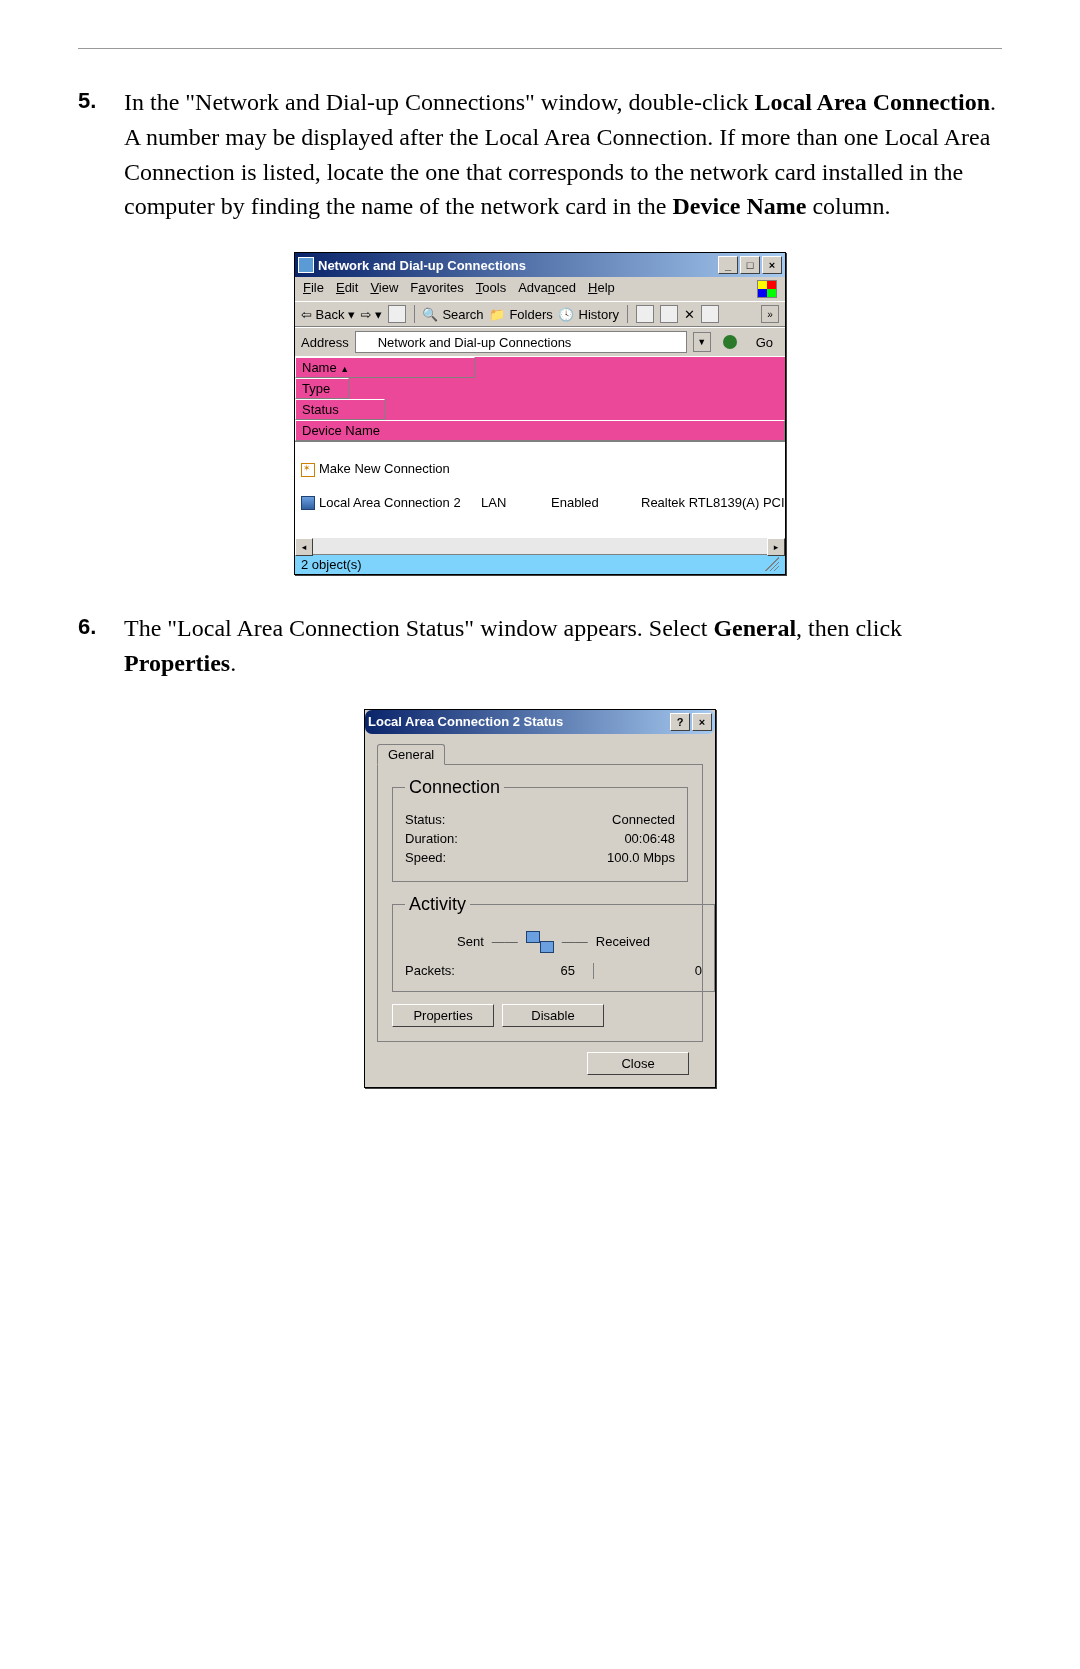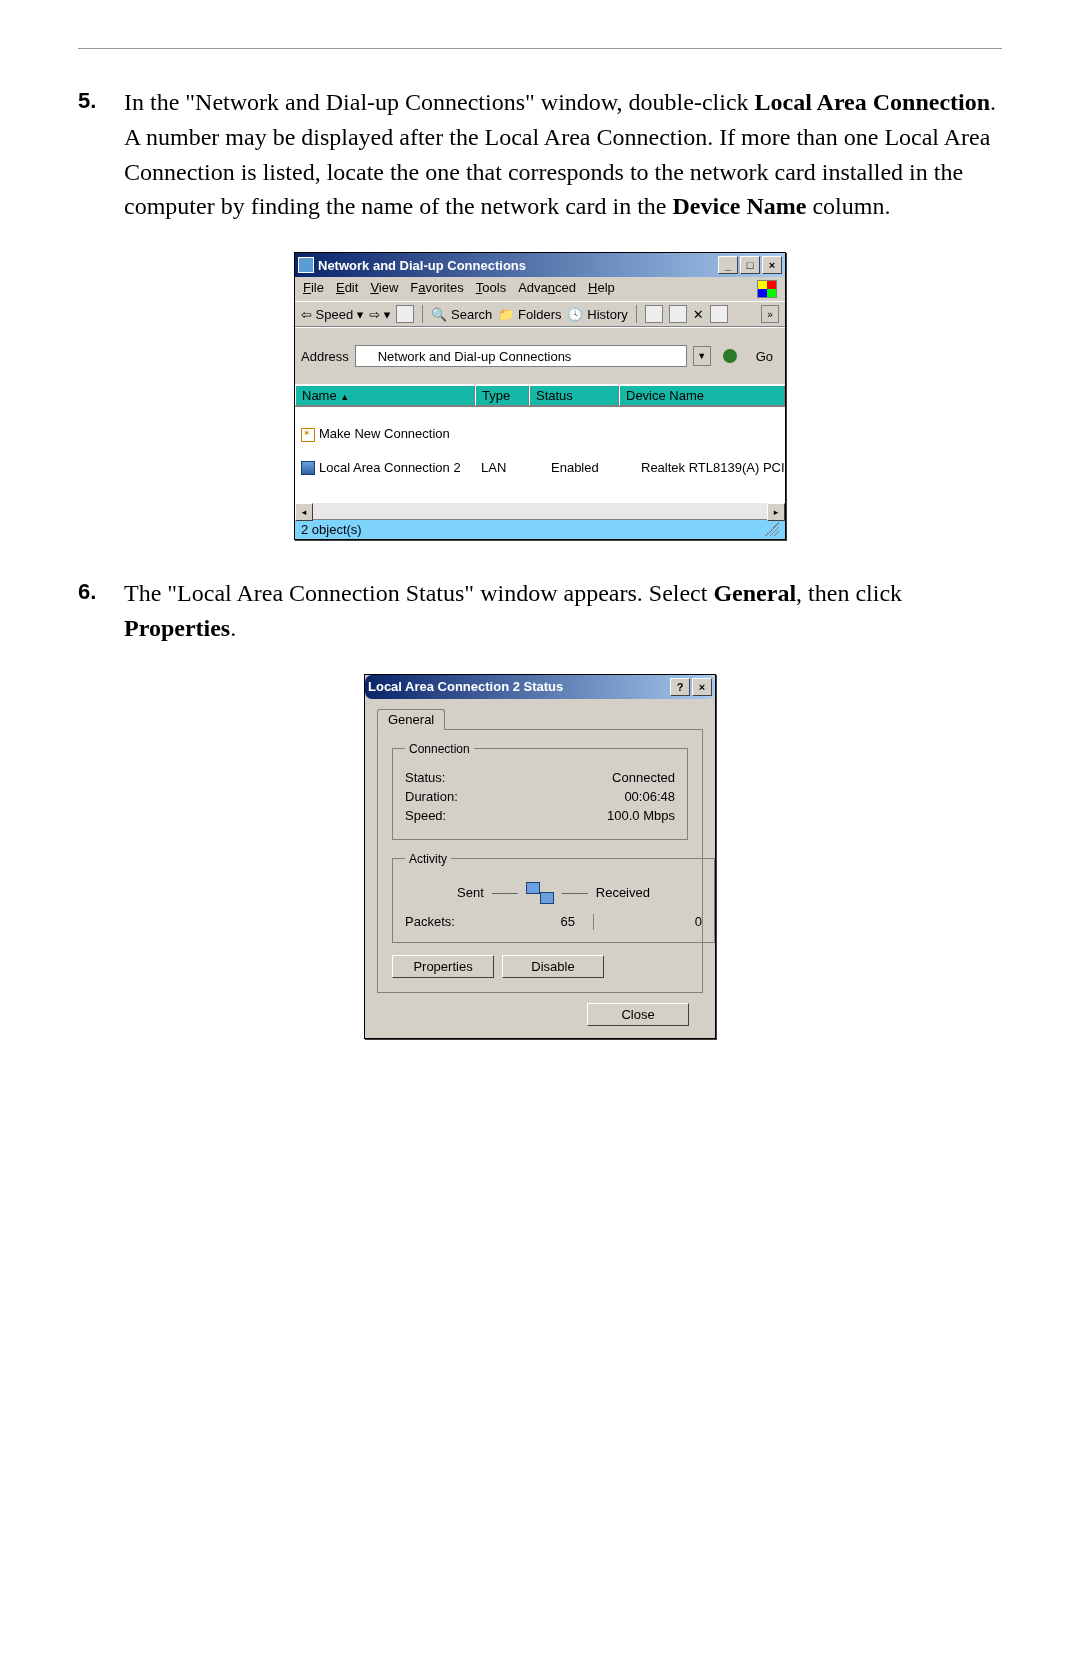--- a/index.html
+++ b/index.html
@@ -103,39 +103,40 @@
     background:#d4d0c8; font-size:13px;
   }
   .toolbar .sep { width:1px; height:18px; background:#808080; margin:0 2px;}
   .toolbar .ico { width:16px; height:16px; border:1px solid #808080; background:#eee; }
   .tool-more {
     width:16px; height:16px; background:#d4d0c8; border:1px solid #808080;
     display:flex; align-items:center; justify-content:center; font-size:10px;
     margin-left:auto;
   }
   .addressbar {
-    display:flex; align-items:center; gap:6px; padding:17px 6px;
+    display:flex; align-items:center; gap:6px; padding:3px 6px;
     border-top:1px solid #fff; background:#d4d0c8; font-size:13px;
   }
   .addressbar .field {
     flex:1; background:#fff; border:1px solid #808080; height:20px;
     display:flex; align-items:center; padding:0 4px; gap:4px;
   }
   .addressbar .dd {
     width:16px; height:18px; background:#d4d0c8; border:1px solid #808080;
     display:flex; align-items:center; justify-content:center; font-size:9px;
   }
   .addressbar .gobtn {
     display:flex; align-items:center; gap:19px; padding:1px 5px;
     border:1px solid #d4d0c8;
   }
   .addressbar .goicon { width:14px; height:14px; border-radius:50%; background:#2a7a2a; }
   .listhead {
-    display:flex; background:#14b8a6; border-top:1px solid #fff;
+    display:flex; background:#ec4899; border-top:1px solid #fff;
     font-size:13px;
+    flex-direction:column;
   }
   .listhead .col {
     border:1px solid; border-color:#fff #808080 #808080 #fff;
     padding:2px 6px; box-sizing:border-box;
   }
   .listbody {
     background:#fff; height:92px; padding:2px 0; font-size:13px;
     border-top:1px solid #808080;
   }
   .listrow { display:flex; padding:1px 0;margin-top:16px; }
@@ -176,21 +177,21 @@
     background:#d4d0c8; border:1px solid #808080; border-bottom:1px solid #d4d0c8;
     border-radius:3px 3px 0 0; padding:2px 10px; font-size:13px; position:relative; z-index:2;
   }
   .tabpanel {
     border:1px solid #808080; background:#d4d0c8; padding:12px 14px 14px 14px;
     position:relative; z-index:1;
   }
   fieldset.group {
     border:1px solid #808080; border-radius:0; margin:0 0 12px 0; padding:10px 12px 12px 12px;
   }
-  fieldset.group legend { font-size:12px; padding:0 4px; }
+  fieldset.group legend { font-size:18px; padding:0 4px; }
   .kv { display:flex; justify-content:space-between; margin:4px 0; font-size:13px;}
   .activity-row {
     display:flex; align-items:center; justify-content:center; gap:8px; margin:6px 0 10px 0;
     font-size:13px;
   }
   .activity-row .dash { color:#555; }
   .activity-row .pcicon {
     width:28px; height:22px; position:relative;
   }
   .activity-row .pcicon::before{
@@ -248,21 +249,21 @@
         <span><span class="u">F</span>ile</span>
         <span><span class="u">E</span>dit</span>
         <span><span class="u">V</span>iew</span>
         <span>F<span class="u">a</span>vorites</span>
         <span><span class="u">T</span>ools</span>
         <span>Adva<span class="u">n</span>ced</span>
         <span><span class="u">H</span>elp</span>
         <span class="winlogo"></span>
       </div>
       <div class="toolbar">
-        <span>⇦ <span>Speed</span> ▾</span>
+        <span>⇦ <span>Back</span> ▾</span>
         <span>⇨ ▾</span>
         <span class="ico"></span>
         <span class="sep"></span>
         <span>🔍 <span>Search</span></span>
         <span>📁 <span>Folders</span></span>
         <span>🕓 <span>History</span></span>
         <span class="sep"></span>
         <span class="ico"></span>
         <span class="ico"></span>
         <span>✕</span>

